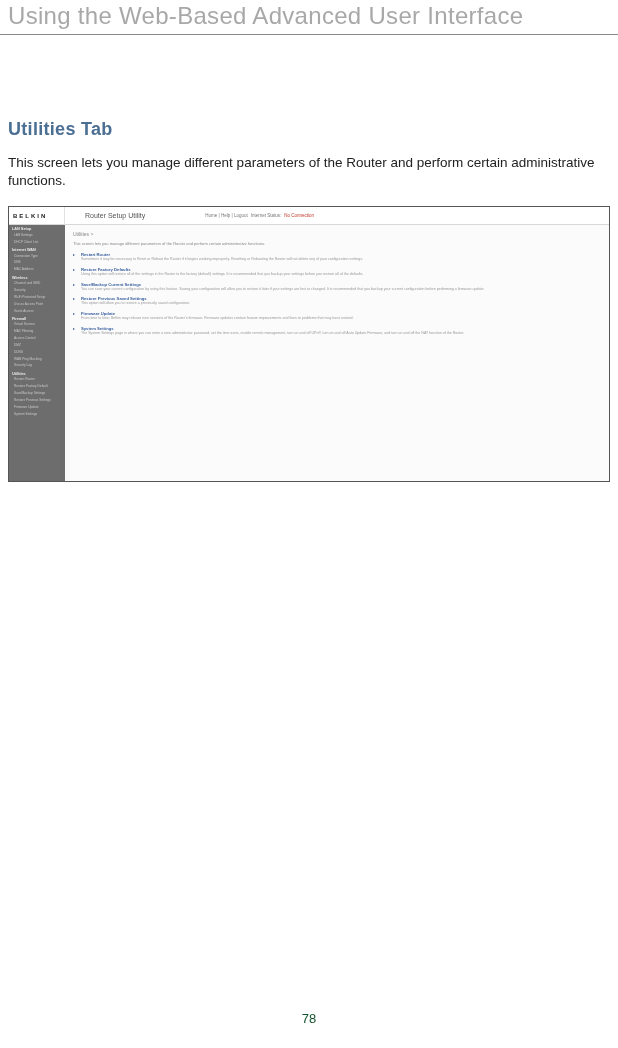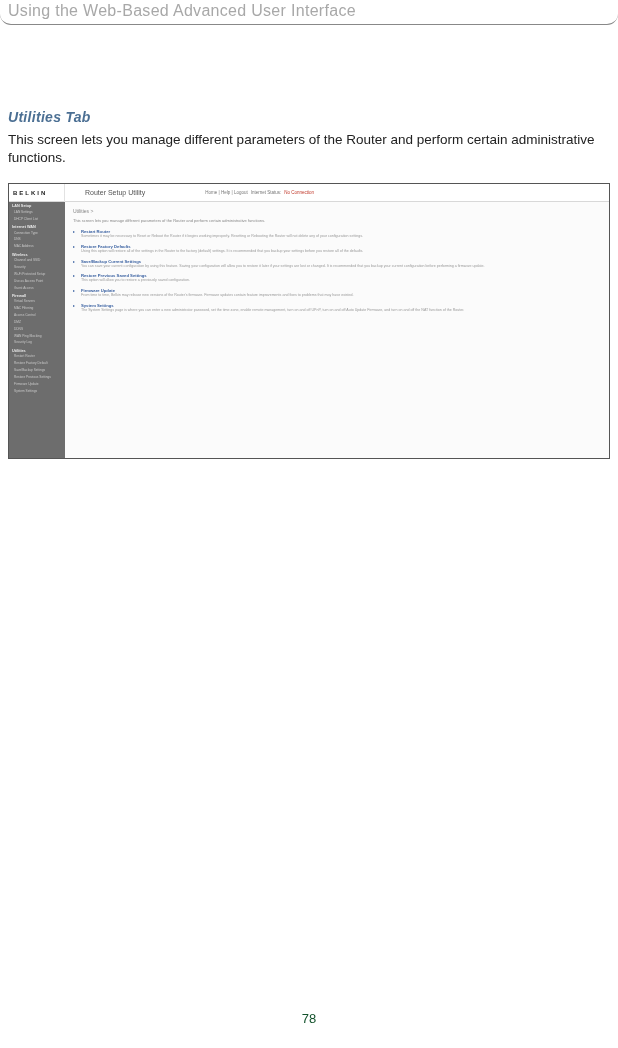--- a/index.html
+++ b/index.html
@@ -4,38 +4,36 @@
   <style>
     * { margin: 0; padding: 0; box-sizing: border-box; }
     body {
       width: 618px;
       height: 1048px;
       background: #fff;
       font-family: Arial, Helvetica, sans-serif;
       position: relative;
     }
     .page-header {
-      font-size: 16px;
+      font-size: 24px;
       font-weight: 300;
       color: #a8a8a8;
       padding: 2px 8px 4px 8px;
       letter-spacing: 0.3px;
       border-bottom: 1.5px solid #888;
-      border-radius: 11px;
     }
     .content {
       padding: 84px 8px 0 8px;
     }
     .section-title {
       color: #4b6f93;
-      font-size: 14px;
-      font-weight: bold;
-      margin-bottom: 6px;
+      font-size: 18px;
+      font-weight: bold;
+      margin-bottom: 14px;
       letter-spacing: 0.3px;
-      font-style: italic;
     }
     .intro-text {
       font-size: 13.5px;
       color: #222;
       line-height: 1.35;
       margin-bottom: 16px;
     }
     .screenshot-frame {
       border: 1px solid #555;
       width: 100%;

